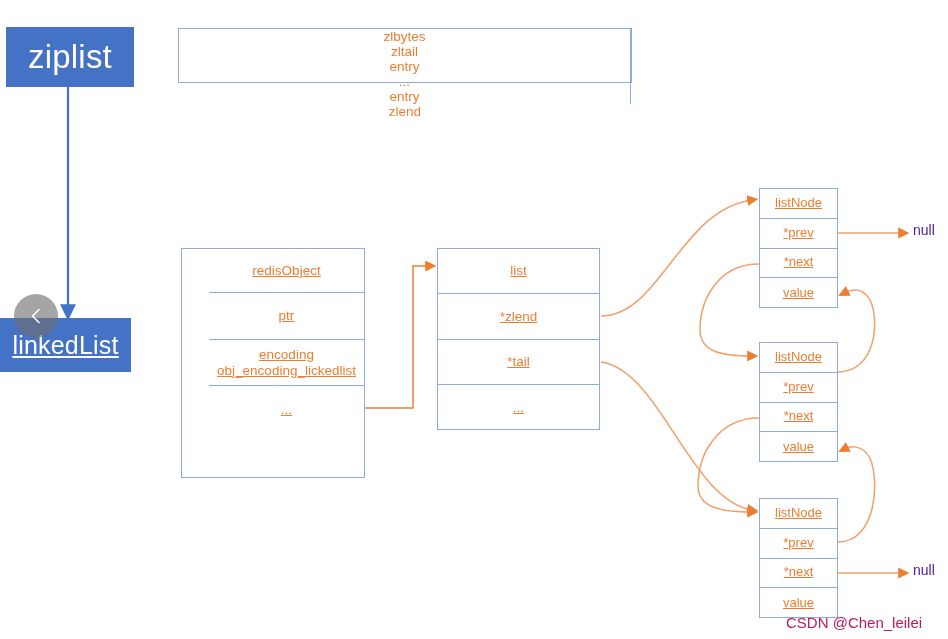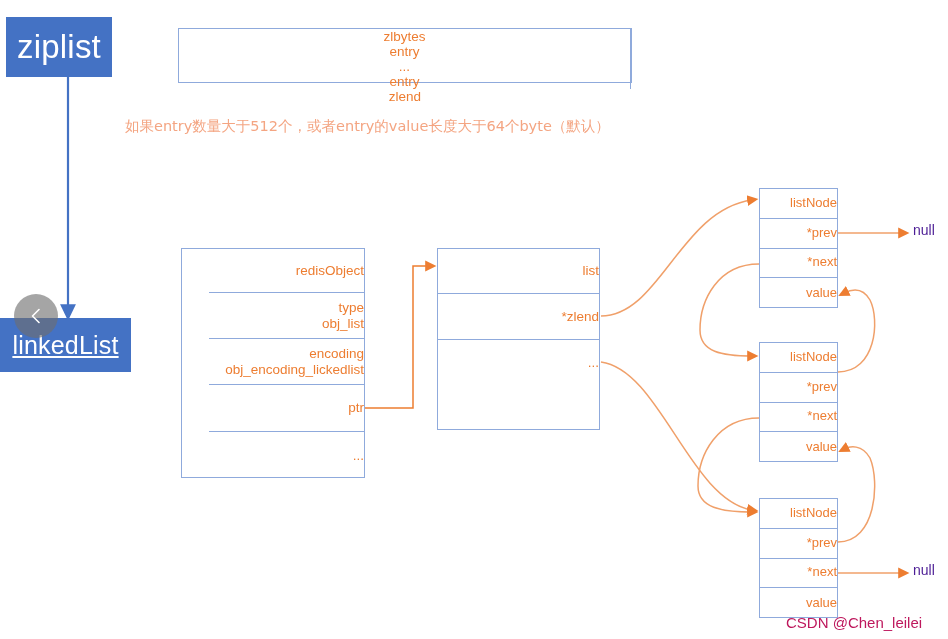--- a/index.html
+++ b/index.html
@@ -23,22 +23,22 @@
     position: absolute;
     background: #4472C4;
     color: #ffffff;
     display: flex;
     align-items: center;
     justify-content: center;
     font-weight: 400;
     letter-spacing: 0.2px;
   }
   #chip-ziplist {
-    left: 6px;  top: 17px;
-    width: 106px; height: 60px;
+    left: 6px;  top: 27px;
+    width: 128px; height: 60px;
     font-size: 33px;
   }
   #chip-linkedlist {
     left: 0px; top: 318px;
     width: 131px; height: 54px;
     font-size: 25px;
     text-decoration: underline;
   }
 
   
@@ -46,25 +46,26 @@
     position: absolute;
     border: 1px solid #8FAADC;
     box-sizing: border-box;
     background: #ffffff;
   }
   .struct .row {
     border-bottom: 1px solid #8FAADC;
     box-sizing: border-box;
     display: flex;
     flex-direction: column;
-    align-items: flex-end;
+    align-items: center;
     justify-content: center;
     color: #ED7D31;
     text-align: center;
     line-height: 1.15;
+    text-decoration: underline;
   }
   .struct .row:last-child { border-bottom: none; }
 
   
   #ziplist-strip {
     left: 178px; top: 28px;
     width: 454px; height: 55px;
     display: flex;
     flex-direction: column;
   }
@@ -205,55 +206,54 @@
   </div>
 
   <div id="back-overlay">
     <svg width="20" height="20" viewBox="0 0 20 20">
       <path d="M13 3.5 L6.5 10 L13 16.5" fill="none" stroke="#ffffff" stroke-width="1.6" stroke-linecap="round" stroke-linejoin="round"></path>
     </svg>
   </div>
 
   <div class="struct" id="ziplist-strip">
     <div class="cell">zlbytes</div>
+    <div class="cell">zltail</div>
     <div class="cell">entry</div>
     <div class="cell">...</div>
     <div class="cell">entry</div>
     <div class="cell">zlend</div>
   </div>
 
-  <div id="note-text">如果entry数量大于512个，或者entry的value长度大于64个byte（默认）</div>
 
   <div class="struct" id="redis-object">
     <div class="row" style="height:44px">
       <span>redisObject</span>
     </div>
-    <div class="row" style="height:46px">
-      <span>type</span>
-      <span>obj_list</span>
+    <div class="row" style="height:47px">
+      <span>ptr</span>
     </div>
     <div class="row" style="height:46px">
       <span>encoding</span>
       <span>obj_encoding_lickedlist</span>
     </div>
     <div class="row" style="height:47px">
-      <span>ptr</span>
-    </div>
-    <div class="row" style="height:47px">
       <span>...</span>
     </div>
   </div>
 
   <div class="struct" id="list-struct">
     <div class="row" style="height:45px">
       <span>list</span>
     </div>
     <div class="row" style="height:46px">
       <span>*zlend</span>
     </div>
+    <div class="row" style="height:45px">
+      <span>*tail</span>
+    </div>
     <div class="row" style="height:46px">
       <span>...</span>
     </div>
   </div>
 
   <div class="struct node" id="node-1">
     <div class="row">
       <span>listNode</span>
     </div>
     <div class="row">

